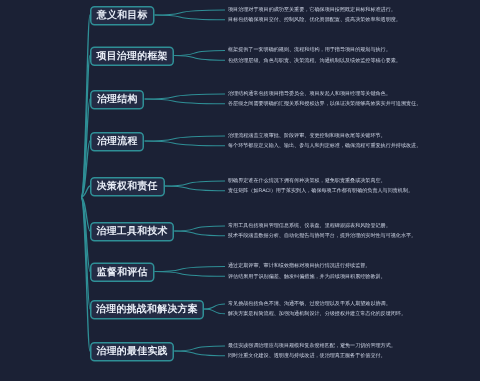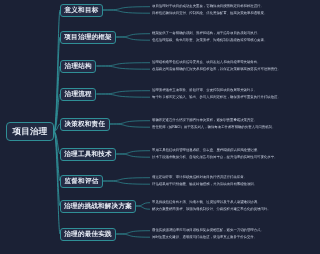--- a/index.html
+++ b/index.html
@@ -79,21 +79,20 @@
         <path d="M116.19999999999999,154 C135.89,154 121.19999999999999,157.2 150,157.2"></path>
         <path d="M103,181 C129.95,181 108,177.7 150,177.7"></path>
         <path d="M103,181 C129.95,181 108,184.2 150,184.2"></path>
         <path d="M136,206 C144.8,206 141,202.7 150,202.7"></path>
         <path d="M136,206 C144.8,206 141,209.2 150,209.2"></path>
         <path d="M116.19999999999999,234 C135.89,234 121.19999999999999,230.7 150,230.7"></path>
         <path d="M116.19999999999999,234 C135.89,234 121.19999999999999,237.2 150,237.2"></path>
       </g>
   </svg>
 
-  <div class="node root" id="root-node" style="left: 6px; top: 122px; width: 48px;">项目治理</div>
 
   <div id="branch-layer">
       <div class="node branch" style="left: 60px; top: 3.5px; width: 43px;">意义和目标</div>
       <div class="subs" style="left: 152px; width: 146px; top: 3.5px;">
         <div class="sub">项目治理对于项目的成功至关重要，它确保项目按照既定目标和标准进行。</div>
         <div class="sub">目标包括确保项目交付、控制风险、优化资源配置、提高决策效率和透明度。</div>
       </div>
       <div class="node branch" style="left: 60px; top: 30.5px; width: 56.2px;">项目治理的框架</div>
       <div class="subs" style="left: 152px; width: 146px; top: 30.5px;">
         <div class="sub">框架提供了一套明确的规则、流程和结构，用于指导项目的规划与执行。</div>

